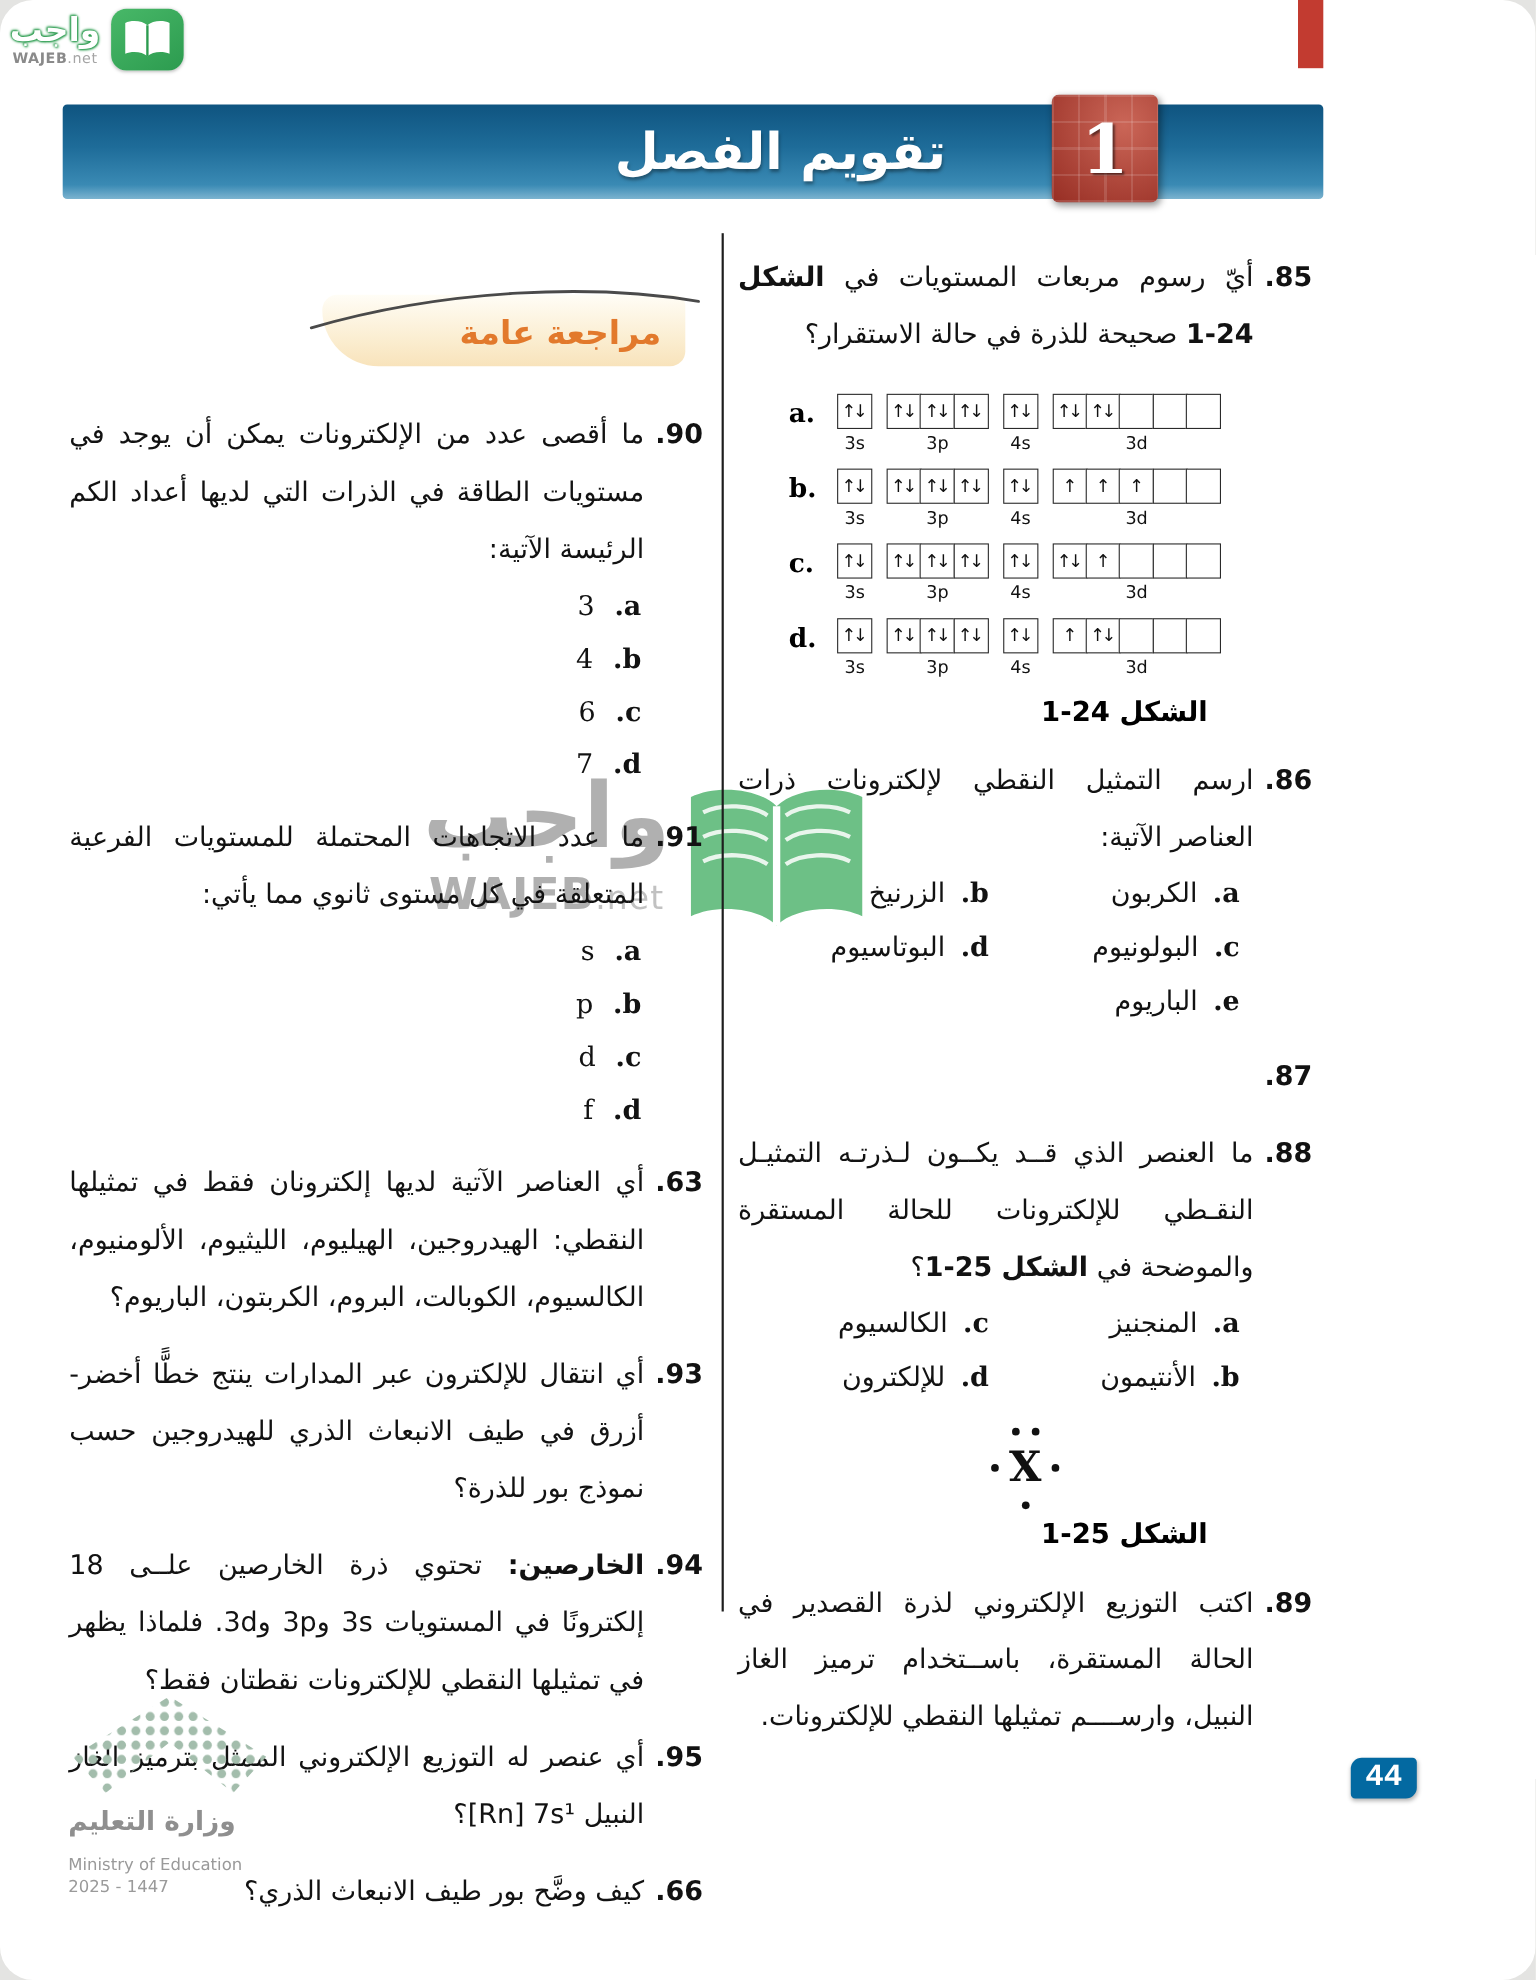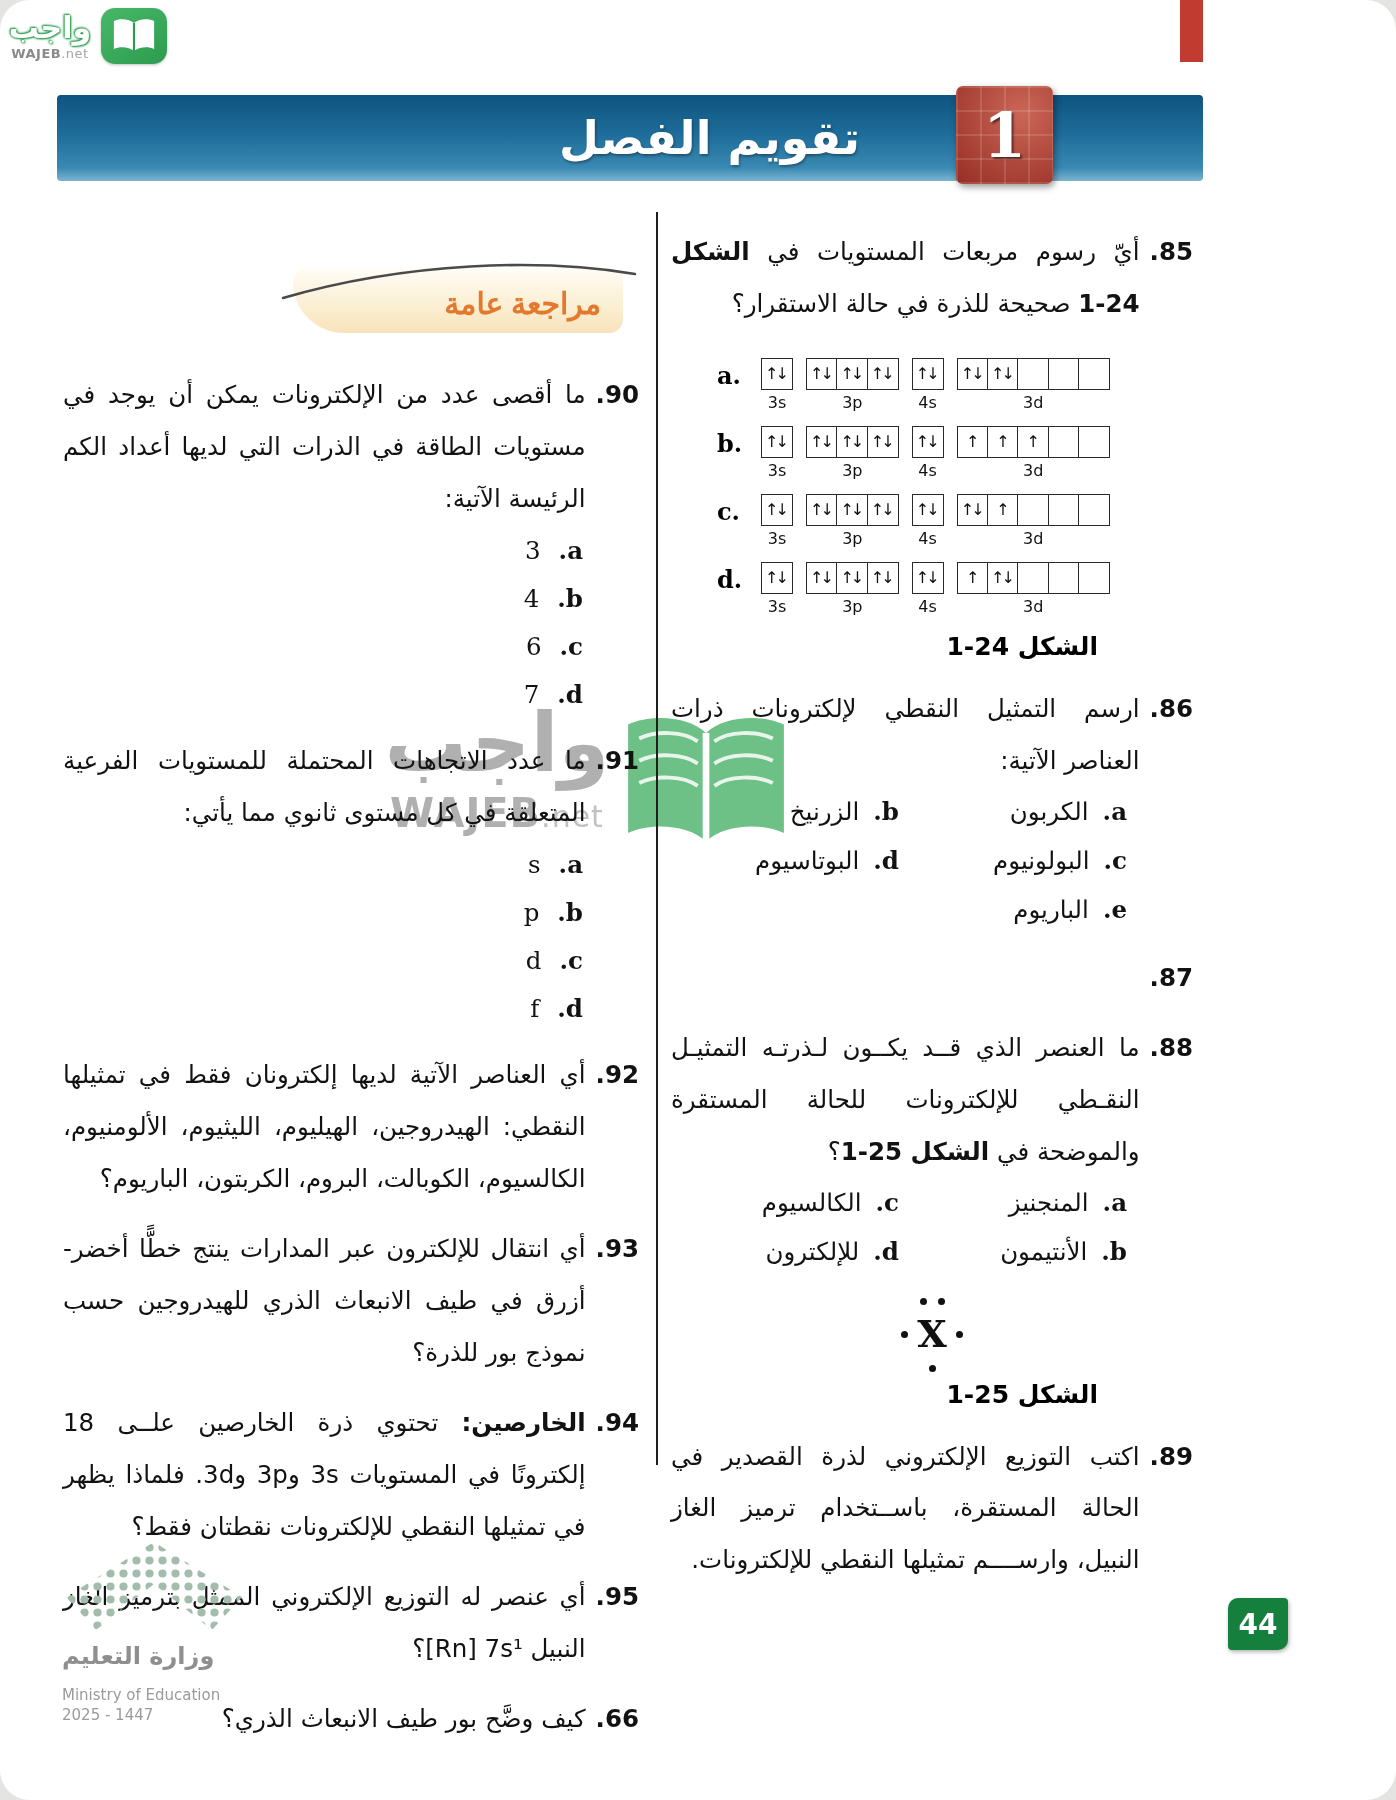--- a/index.html
+++ b/index.html
@@ -85,35 +85,35 @@
   .dot-sym{position:absolute;left:50%;top:50%;transform:translate(-50%,-52%);
     font-family:"DejaVu Serif","Liberation Serif",serif;font-size:38px;font-weight:bold;color:#111;}
   .dot{position:absolute;width:7px;height:7px;border-radius:50%;background:#111;}
   .dot.t1{top:4px;left:27px;}  .dot.t2{top:4px;left:45px;}
   .dot.l{top:37px;left:8px;}   .dot.r{top:37px;right:8px;}
   .dot.b{bottom:2px;left:36px;}
 
   
   .review-banner{position:relative;width:330px;margin:56px 16px 36px auto;
     background:linear-gradient(180deg,#fffdf6 0%,#fbeed2 60%,#f8e3bb 100%);
-    border-radius:14px 10px 14px 52px;padding:18px 22px 12px 30px;font-family:Liberation Serif, serif;}
+    border-radius:14px 10px 14px 52px;padding:18px 22px 12px 30px;}
   .review-swoosh{position:absolute;top:-14px;left:-14px;width:360px;height:46px;pointer-events:none;}
   .review-title{font-size:30px;font-weight:bold;color:#e2792c;}
 
   
   .ministry{position:absolute;left:62px;top:1542px;width:210px;z-index:2;}
   .ministry-emblem{display:block;margin:0 0 12px 4px;}
   .ministry-ar{font-size:24px;font-weight:bold;color:#8f8f8f;letter-spacing:1px;direction:rtl;text-align:left;}
   .ministry-en{font-size:15px;color:#9a9a9a;margin-top:16px;}
   .ministry-years{font-size:15px;color:#9a9a9a;margin-top:2px;}
 
   
-  .page-num{position:absolute;right:108px;top:1598px;width:60px;height:52px;background:#15803d;
+  .page-num{position:absolute;right:108px;top:1598px;width:60px;height:37px;background:#0369a1;
     border-radius:10px 4px 10px 4px;color:#fff;font-weight:bold;font-size:28px;
-    display:flex;align-items:center;justify-content:center;box-shadow:1px 2px 4px rgba(0,0,0,.3);z-index:2;}
+    display:flex;align-items:center;justify-content:center;box-shadow:1px 2px 4px rgba(0,0,0,.3);z-index:2;font-family:Liberation Mono, monospace;}
 </style>
 </head>
 <body>
 
 <div class="page">
 
   <div class="brand">
     <div class="brand-text">
       <div class="brand-ar">واجب</div>
       <div class="brand-en"><span>WAJEB</span><span class="tld">.net</span></div>
@@ -439,21 +439,21 @@
               <span class="opt-val">d</span>
             </div>
             <div class="opt-row">
               <span class="opt-letter">d.</span>
               <span class="opt-val">f</span>
             </div>
           </div>
         </div>
       <div class="q-slot question">
           <div class="q-head">
-            <span class="q-num">92.</span>
+            <span class="q-num">63.</span>
             <span class="q-body"><span>أي العناصر الآتية لديها إلكترونان فقط في تمثيلها النقطي: الهيدروجين، الهيليوم، الليثيوم، الألومنيوم، الكالسيوم، الكوبالت، البروم، الكربتون، الباريوم؟</span></span>
           </div>
         </div>
       <div class="q-slot question">
           <div class="q-head">
             <span class="q-num">93.</span>
             <span class="q-body"><span>أي انتقال للإلكترون عبر المدارات ينتج خطًّا أخضر-أزرق في طيف الانبعاث الذري للهيدروجين حسب نموذج بور للذرة؟</span></span>
           </div>
         </div>
       <div class="q-slot question">

